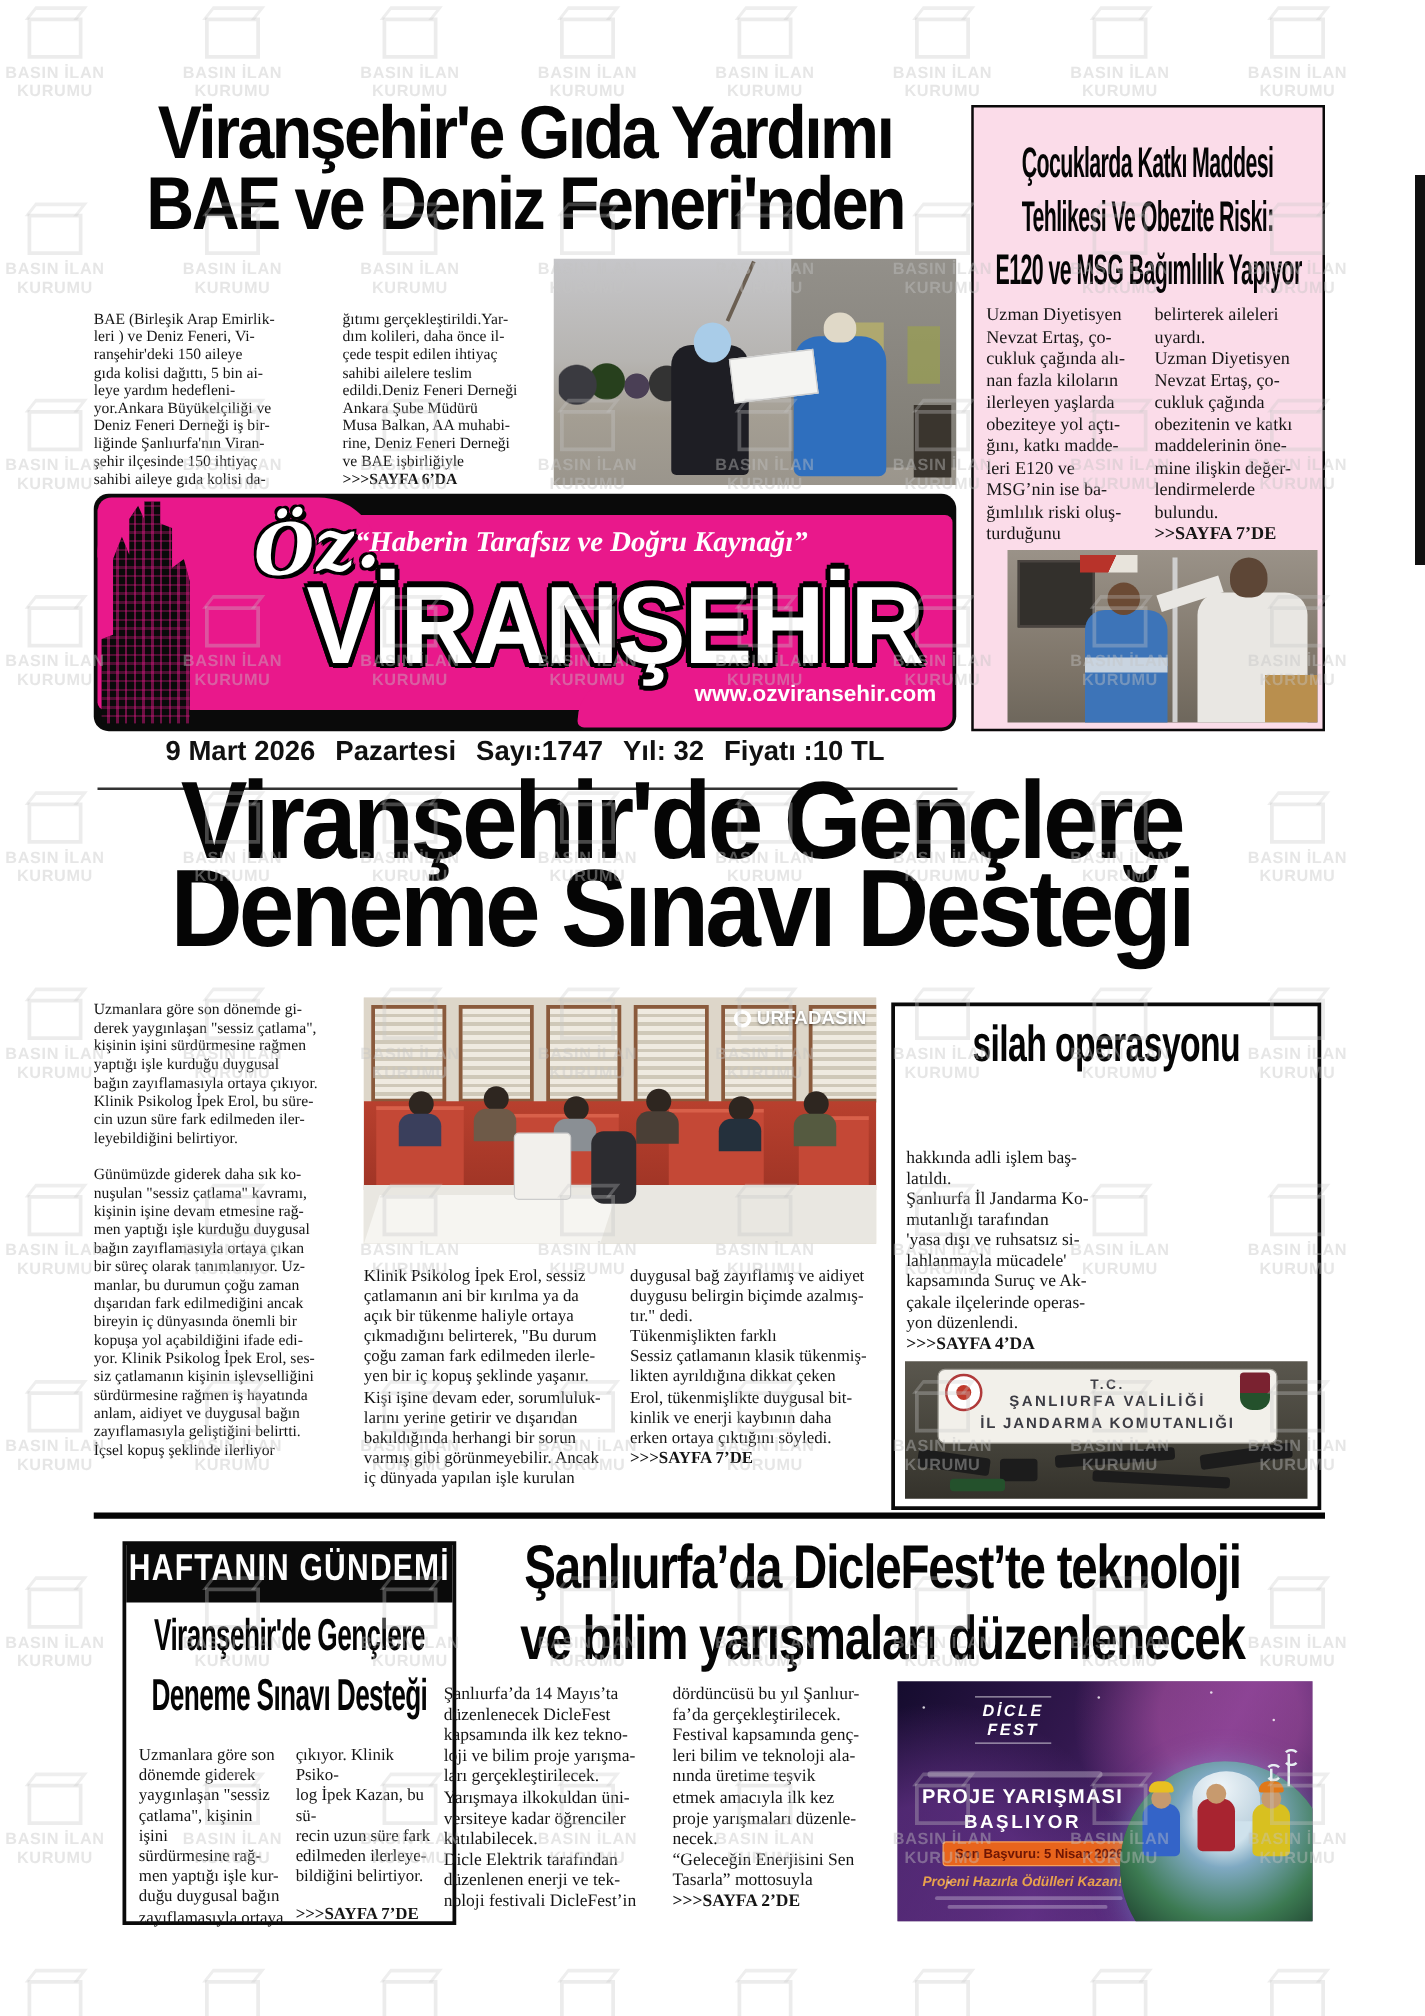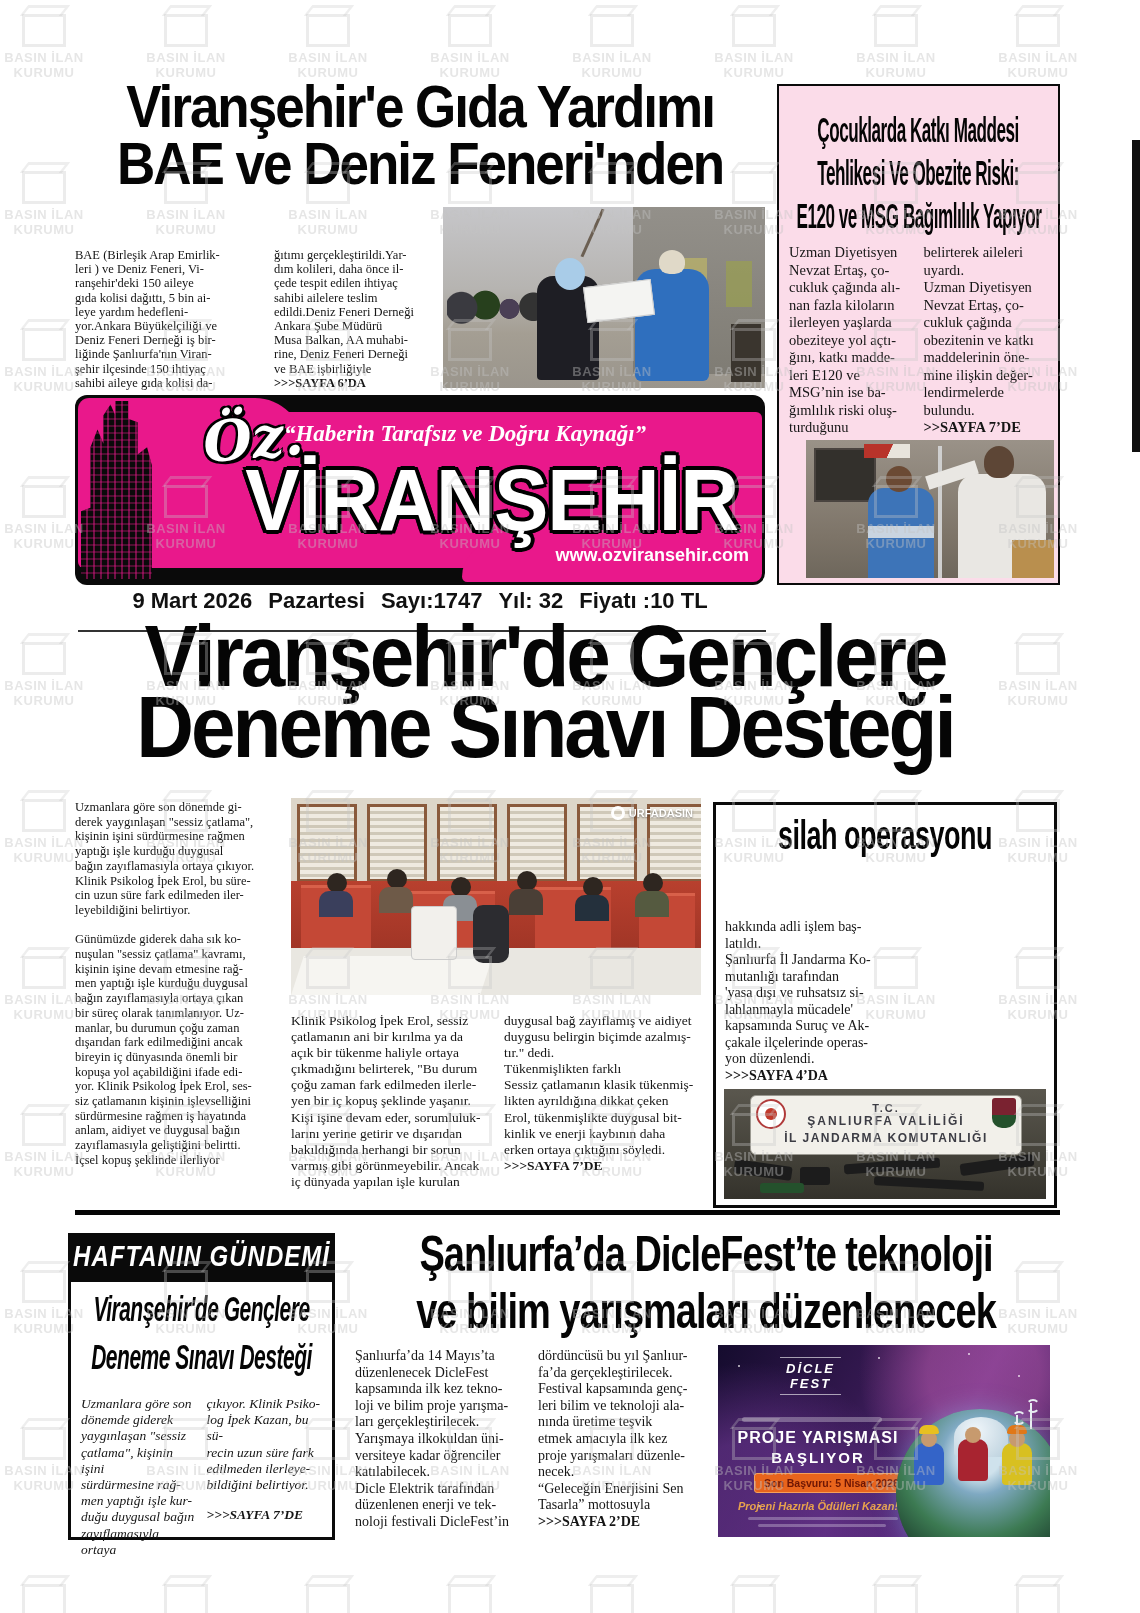--- a/index.html
+++ b/index.html
@@ -105,21 +105,21 @@
   .cls-band{position:absolute;left:0;top:42%;width:100%;height:36%;
      background:linear-gradient(#b8402e,#a03526);}
   .cls-cub{position:absolute;background:#c44836;box-shadow:inset 0 3px 0 #d8604a;}
   .cls-head{position:absolute;width:20px;height:20px;border-radius:50%;background:#2e2620;}
   .cls-body{position:absolute;width:34px;height:26px;border-radius:10px 10px 0 0;}
   .cls-floor{position:absolute;left:0;bottom:0;width:100%;height:24%;background:#e9e7e1;}
   .cls-table{position:absolute;left:0;bottom:0;width:46%;height:20%;background:#f6f5f1;transform:skewX(-18deg);transform-origin:bottom left;}
   .cls-bag{position:absolute;left:120px;bottom:18%;width:44px;height:52px;background:#f2f0ec;border:1px solid #ccc;border-radius:4px;}
   .cls-pack{position:absolute;left:182px;bottom:16%;width:36px;height:58px;background:#2c2c30;border-radius:10px;}
   .cls-logo{position:absolute;right:8px;top:8px;display:flex;align-items:center;gap:4px;
-     font-family:"Liberation Sans",sans-serif;font-weight:bold;font-size:11px;color:#fff;text-shadow:0 1px 2px rgba(0,0,0,.5);}
+     font-family:"Liberation Sans",sans-serif;font-weight:bold;font-size:15px;color:#fff;text-shadow:0 1px 2px rgba(0,0,0,.5);}
   .cls-logo-dot{width:14px;height:14px;border:3px solid #fff;border-radius:50%;box-sizing:border-box;}
   .ms-mid{position:absolute;left:291px;top:1013px;width:412px;display:flex;gap:14px;}
   .ms-col{width:199px;font-size:13.5px;line-height:16.1px;}
   
   .silah-box{position:absolute;left:713px;top:802px;width:344px;height:406px;border:3px solid #0a0a0a;box-sizing:border-box;background:#fff;}
   .silah-box .hline{height:49px;}
   .silah-box .hspan{--sx:1.0;--sy:1.5;font-size:27px;letter-spacing:-.5px;}
   .silah-hl{margin-top:5px;}
   .silah-cols{position:absolute;left:9px;top:114px;width:322px;display:flex;gap:10px;}
   .silah-col{width:156px;font-size:14px;line-height:16.5px;}
@@ -128,21 +128,21 @@
   .gun-sign{position:absolute;left:26px;top:6px;width:270px;height:58px;background:#f2f0ea;border:1px solid #9a9890;
      border-radius:6px;text-align:center;font-family:"Liberation Sans",sans-serif;font-weight:bold;color:#3c3c44;}
   .gun-sign .l1{font-size:11px;margin-top:6px;letter-spacing:2px;}
   .gun-sign .l2{font-size:12px;letter-spacing:2px;}
   .gun-sign .l3{font-size:12px;letter-spacing:1.5px;margin-top:3px;}
   .gun-emb1{position:absolute;left:32px;top:10px;width:30px;height:30px;border:2px solid #b03a3a;border-radius:50%;box-sizing:border-box;background:#fff;}
   .gun-emb1::after{content:"";position:absolute;left:7px;top:7px;width:12px;height:12px;border-radius:50%;background:#c0392b;}
   .gun-emb2{position:absolute;right:30px;top:9px;width:24px;height:30px;background:linear-gradient(#7a2230 55%,#24512c 55%);border-radius:3px 3px 10px 10px;}
   .gun-w{position:absolute;background:#1c1c1c;border-radius:3px;}
   
-  .gun-box{position:absolute;left:68px;top:1233px;width:267px;height:307px;border:3px solid #0a0a0a;box-sizing:border-box;background:#fff;font-style:italic;}
+  .gun-box{position:absolute;left:98px;top:1233px;width:267px;height:307px;border:3px solid #0a0a0a;box-sizing:border-box;background:#fff;}
   .gb-bar{height:46px;background:#0a0a0a;display:flex;align-items:center;justify-content:center;}
   .gb-bar .hspan{--sx:1.0;--sy:1.25;font-size:24px;color:#fff;letter-spacing:1px;}
   .gun-box .gb-hl .hline{height:48px;}
   .gun-box .gb-hl .hspan{--sx:1.0;--sy:1.7;font-size:21px;letter-spacing:-.5px;}
   .gb-cols{position:absolute;left:10px;top:160px;width:242px;display:flex;gap:9px;}
   .gb-col{width:118px;font-size:13.5px;line-height:16.2px;}
   .gb-col .more{display:block;margin-top:14px;}
   
   .dicle-hl{position:absolute;left:352px;top:1226px;width:708px;}
   .dicle-hl .hline{height:57px;}

